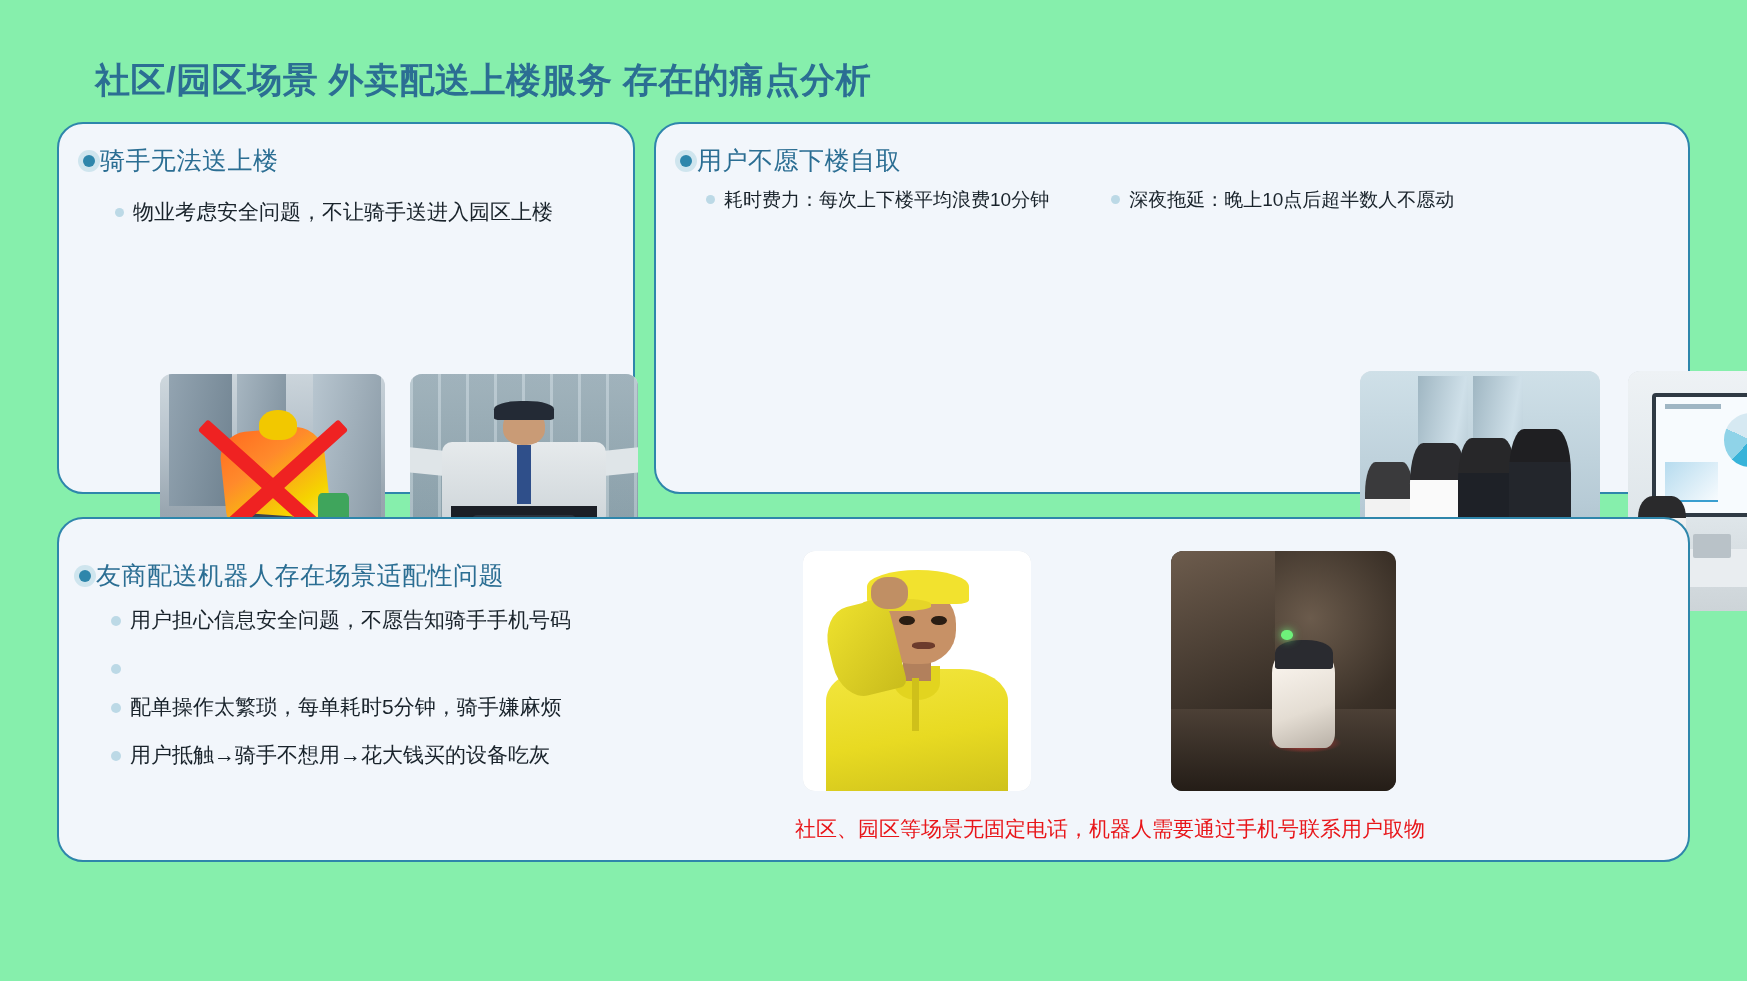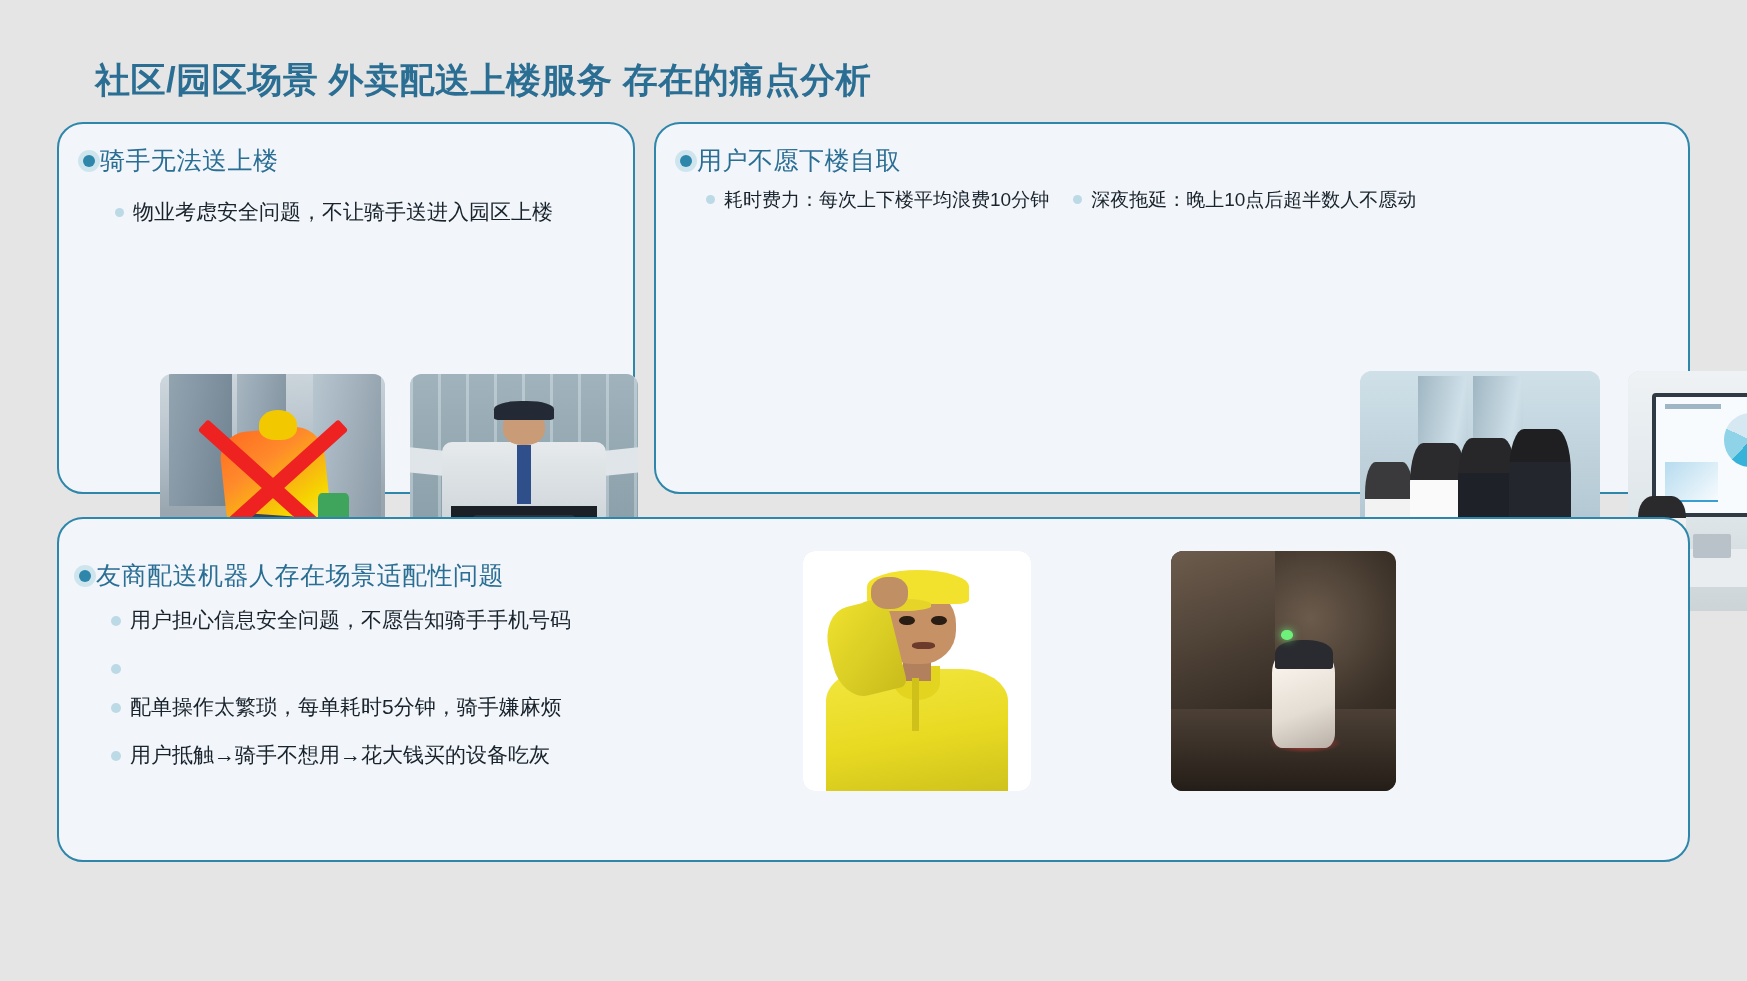--- a/index.html
+++ b/index.html
@@ -9,21 +9,21 @@
     height: 981px;
     background: #ffffff;
     font-family: "Liberation Sans", "DejaVu Sans", sans-serif;
     overflow: hidden;
     position: relative;
   }
 
   .slide {
     position: absolute;
     inset: 0;
-    background: #e5e5e5;
+    background: #86efac;
   }
 
   
   .page-title {
     position: absolute;
     left: 95px;
     top: 57px;
     font-size: 35px;
     font-weight: bold;
     color: #2b6e93;
@@ -99,21 +99,21 @@
     left: 56px; top: 73px;
   }
   #card-1-line .sub-text { font-size: 21px; line-height: 30px; }
   #card-1-line .sub-dot { margin-top: 11px; }
 
   
   #card-2-cols {
     position: absolute;
     left: 50px; top: 62px;
     display: flex;
-    gap: 24px;
+    gap: 62px;
   }
   #card-2-cols .col { display: flex; flex-direction: column; gap: 4px; }
 
   
   #card-3-list {
     left: 52px; top: 86px;
     display: flex;
     flex-direction: column;
     gap: 18px;
   }
@@ -555,14 +555,15 @@
   <div class="photo" id="photo-robot">
     <div class="bg"></div>
     <div class="wall"></div>
     <div class="floor"></div>
     <div class="glow"></div>
     <div class="body"></div>
     <div class="headcap"></div>
     <div class="led"></div>
   </div>
 
+  <div class="red-note">社区、园区等场景无固定电话，机器人需要通过手机号联系用户取物</div>
 
 </div>
 
 </body></html>

